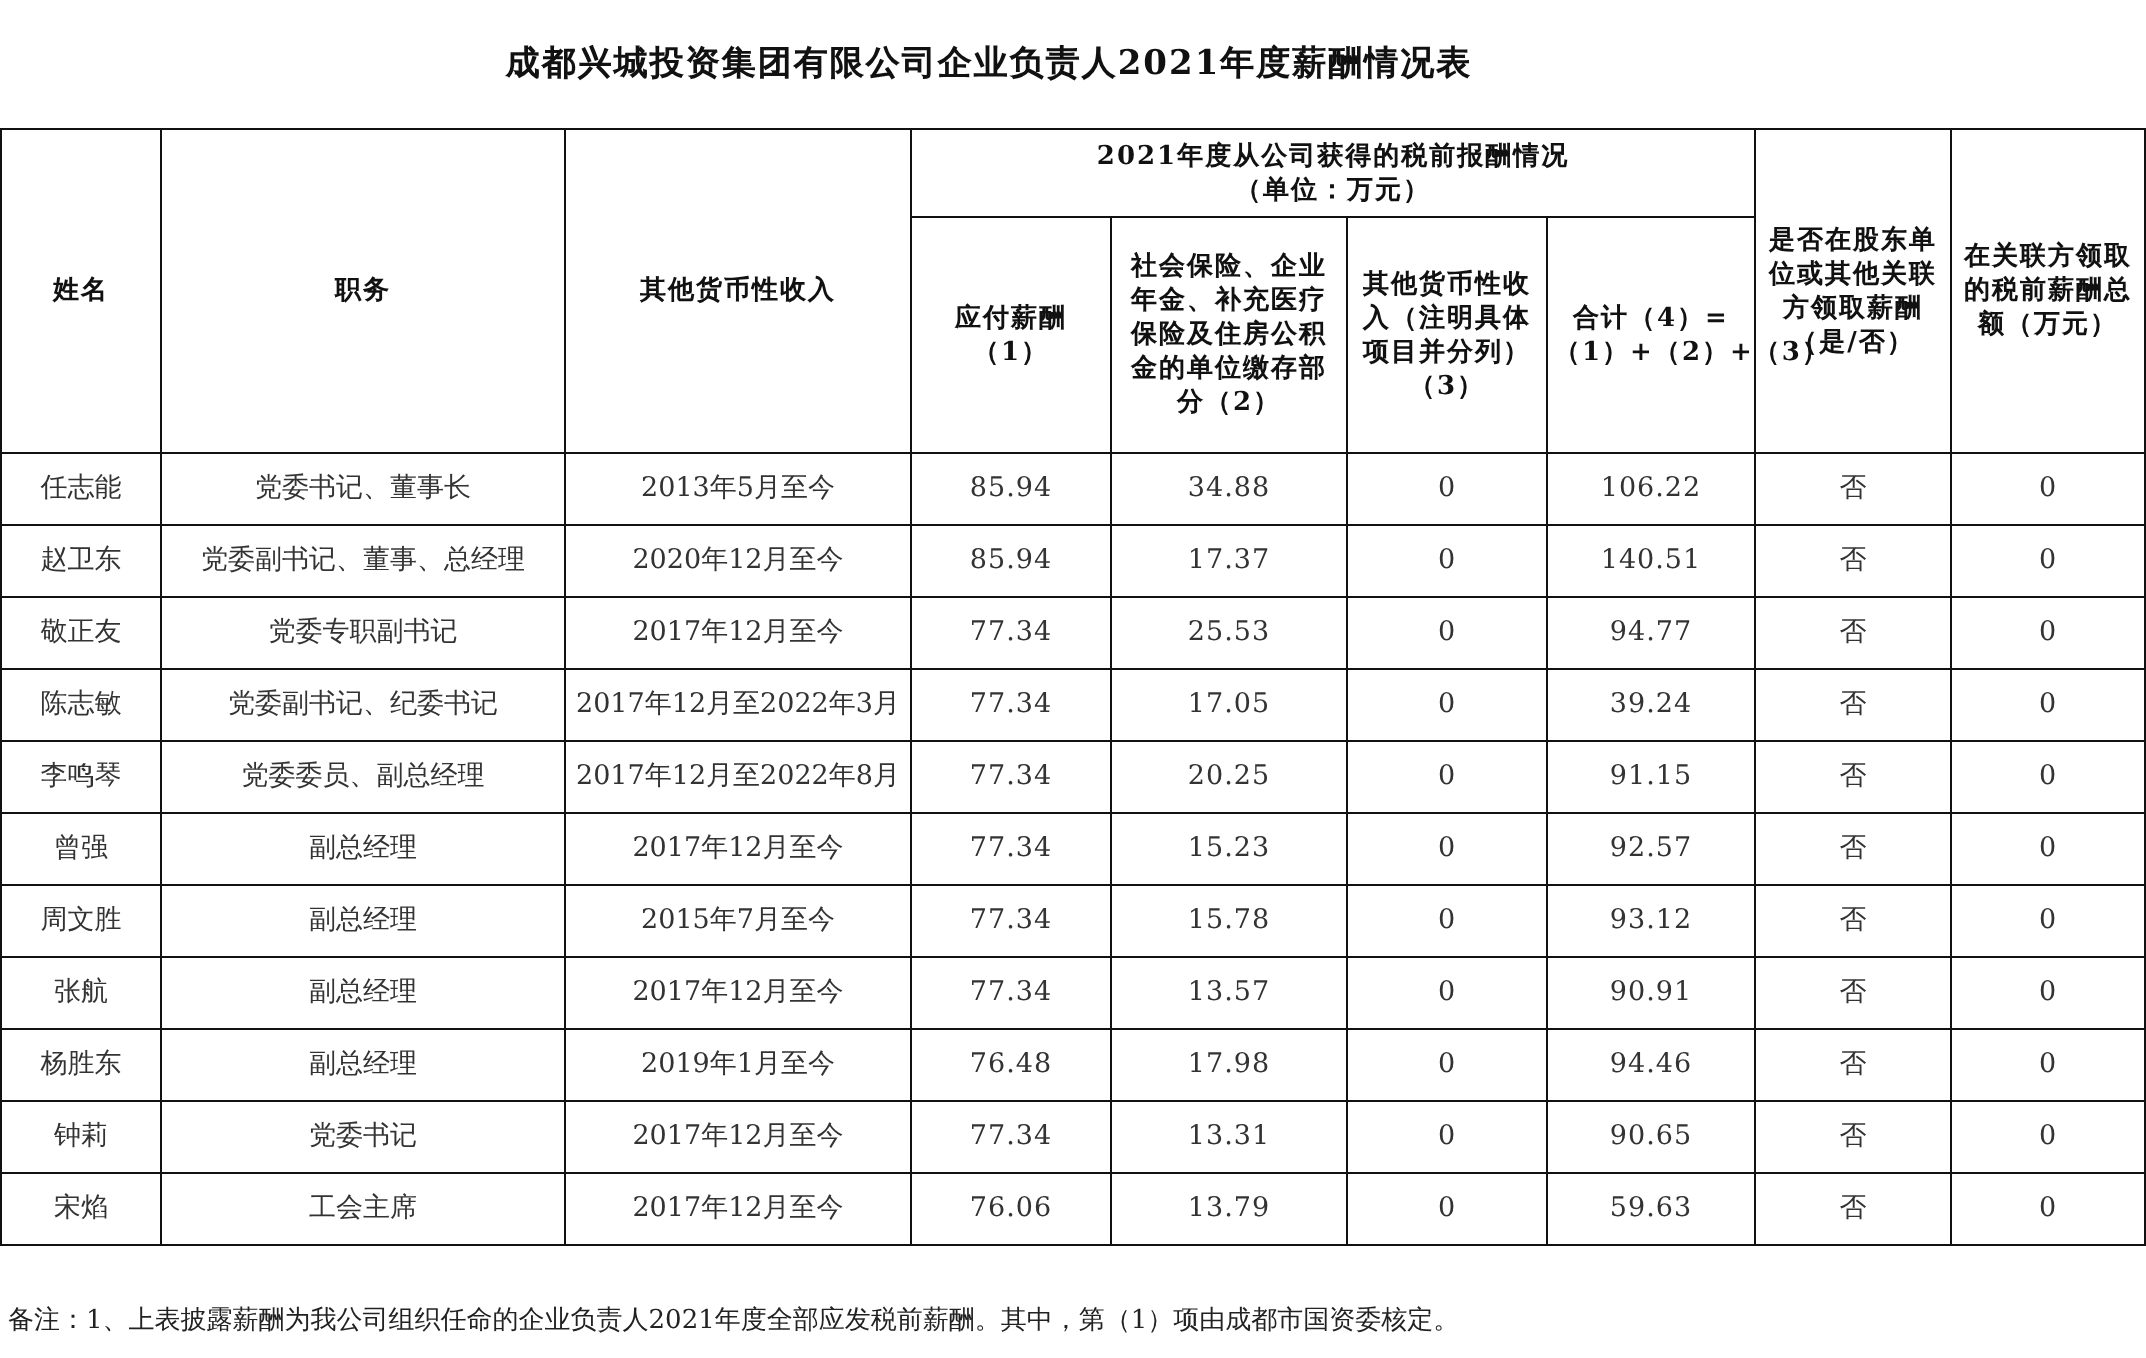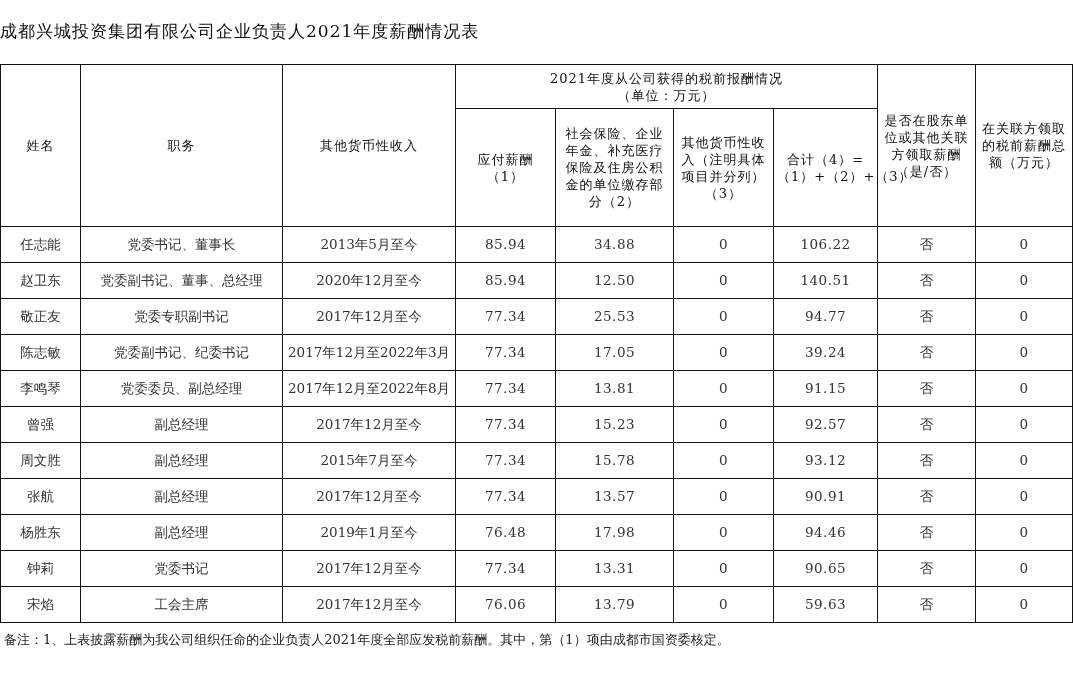--- a/index.html
+++ b/index.html
@@ -3,39 +3,39 @@
 <meta charset="utf-8">
 <style>
   html, body { margin: 0; padding: 0; background: #ffffff; }
   body {
     width: 1073px; height: 679px; overflow: hidden; position: relative;
     font-family: "DejaVu Serif", "Liberation Serif", serif;
     color: #222;
   }
   .title {
     position: absolute; left: 0; top: 20px; width: 989px;
-    font-size: 17px; font-weight: normal; letter-spacing: 1px;
+    text-align: center; font-size: 17px; font-weight: bold; letter-spacing: 1px;
     color: #111;
   }
   table.pay {
     position: absolute; left: 0; top: 64px;
     border-collapse: collapse; table-layout: fixed;
     width: 1072px;
   }
   table.pay td, table.pay th {
     border: 1.5px solid #111;
     text-align: center; vertical-align: middle;
     padding: 0 3px; font-size: 13px; line-height: 17px;
   }
-  table.pay th { font-weight: normal; font-size: 13px; color: #111; letter-spacing: 1px; }
+  table.pay th { font-weight: bold; font-size: 13px; color: #111; letter-spacing: 1px; }
   table.pay tbody td { height: 35px; font-size: 13.5px; color: #333; }
   .hdr-top { height: 44px; }
   .hdr-sub { height: 118px; }
   .note {
-    position: absolute; left: 4px; top: 631px; font-size: 13px; color: #222;
+    position: absolute; left: 4px; top: 651px; font-size: 13px; color: #222;
     white-space: nowrap;
     text-align: center;
   }
   .num { letter-spacing: 0.5px; }
 </style>
 </head>
 <body>
 
 <div class="title">成都兴城投资集团有限公司企业负责人2021年度薪酬情况表</div>
 
@@ -83,21 +83,21 @@
       <td class="num">0</td>
       <td class="num">106.22</td>
       <td>否</td>
       <td class="num">0</td>
     </tr>
     <tr>
       <td>赵卫东</td>
       <td>党委副书记、董事、总经理</td>
       <td>2020年12月至今</td>
       <td class="num">85.94</td>
-      <td class="num">12.50</td>
+      <td class="num">17.37</td>
       <td class="num">0</td>
       <td class="num">140.51</td>
       <td>否</td>
       <td class="num">0</td>
     </tr>
     <tr>
       <td>敬正友</td>
       <td>党委专职副书记</td>
       <td>2017年12月至今</td>
       <td class="num">77.34</td>
@@ -116,21 +116,21 @@
       <td class="num">0</td>
       <td class="num">39.24</td>
       <td>否</td>
       <td class="num">0</td>
     </tr>
     <tr>
       <td>李鸣琴</td>
       <td>党委委员、副总经理</td>
       <td>2017年12月至2022年8月</td>
       <td class="num">77.34</td>
-      <td class="num">13.81</td>
+      <td class="num">20.25</td>
       <td class="num">0</td>
       <td class="num">91.15</td>
       <td>否</td>
       <td class="num">0</td>
     </tr>
     <tr>
       <td>曾强</td>
       <td>副总经理</td>
       <td>2017年12月至今</td>
       <td class="num">77.34</td>

